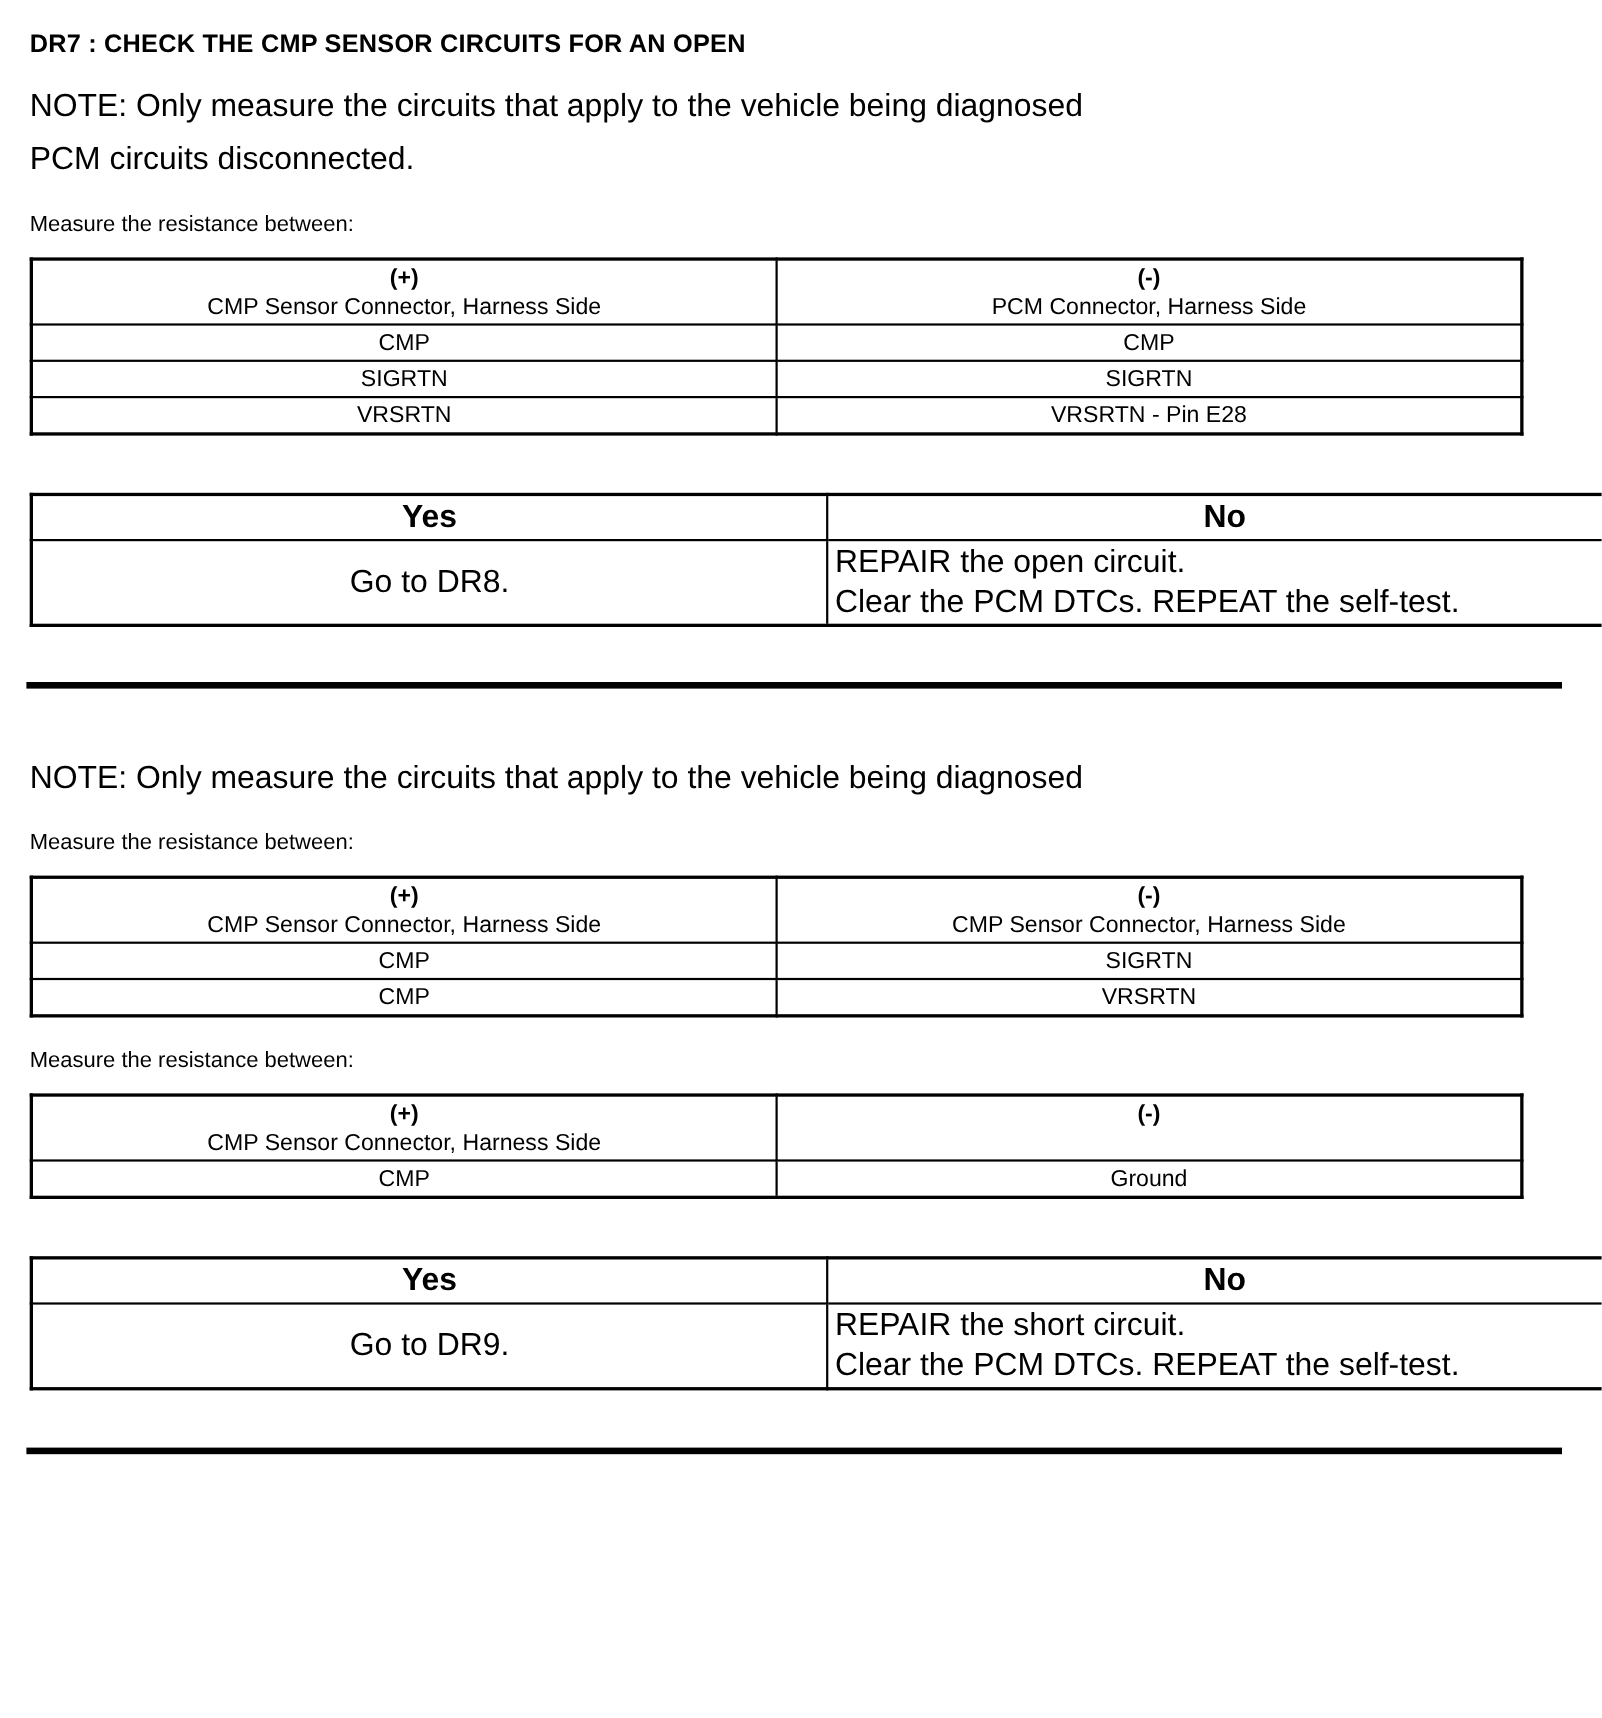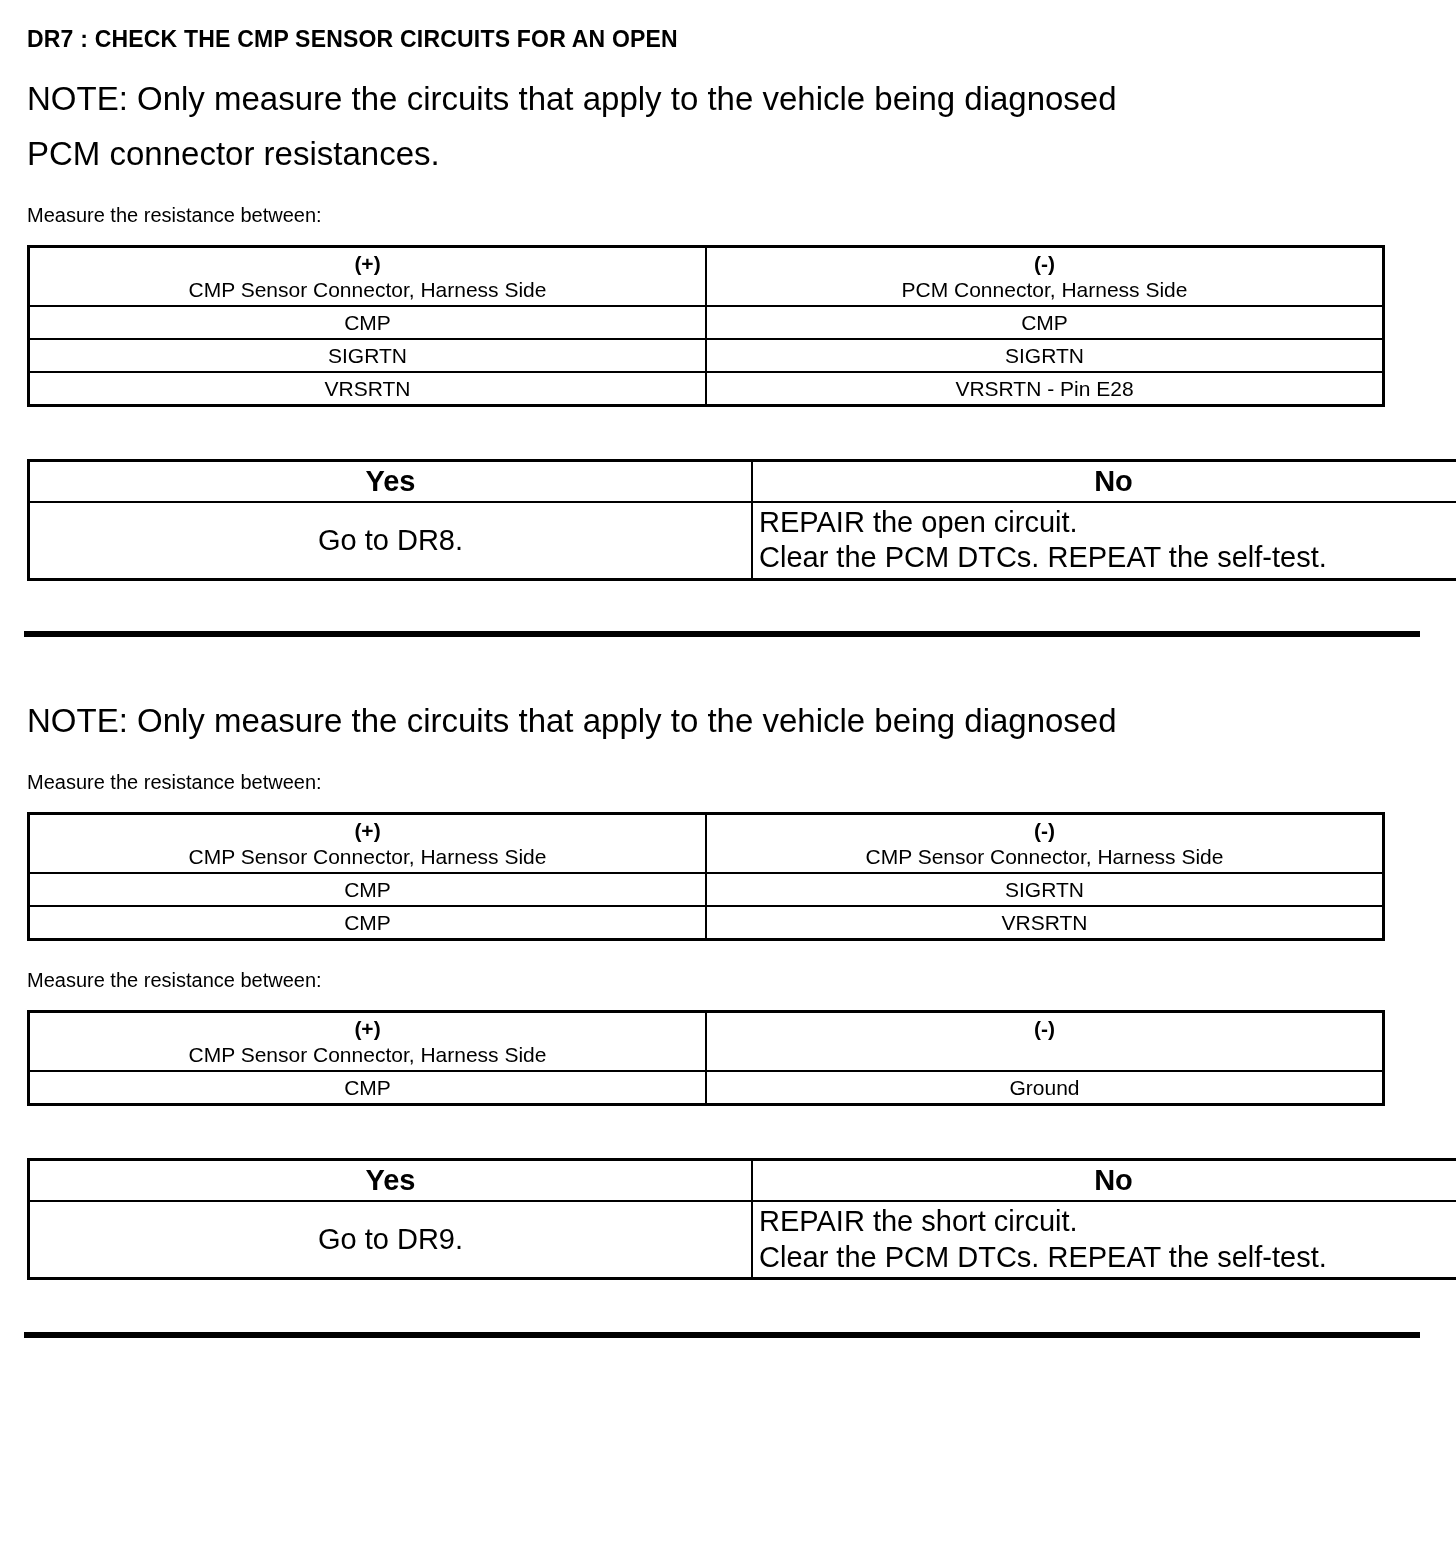--- a/index.html
+++ b/index.html
@@ -16,21 +16,21 @@
     padding: 26px 26px 30px 27px;
     background: #ffffff;
   }
   .section-heading {
     font-size: 23px;
     font-weight: bold;
     margin: 0 0 24px 0;
     letter-spacing: 0.2px;
   }
   .body-text {
-    font-size: 33px;
+    font-size: 29px;
     line-height: 1.35;
     margin: 0 0 10px 0;
   }
   .measure-label {
     font-size: 20px;
     margin: 28px 0 18px 0;
   }
   .question {
     font-size: 29px;
     font-weight: bold;
@@ -108,21 +108,21 @@
 </head>
 <body>
 
 <div class="page">
 
   <section>
 
     <h1 class="section-heading">DR7 : CHECK THE CMP SENSOR CIRCUITS FOR AN OPEN</h1>
 
     <p class="body-text">NOTE: Only measure the circuits that apply to the vehicle being diagnosed</p>
-    <p class="body-text">PCM connector resistances.</p>
+    <p class="body-text">PCM circuits disconnected.</p>
 
     <p class="measure-label">Measure the resistance between:</p>
 
     <table class="measure-table">
       <thead>
         <tr>
           <th>
             <div class="mt-sign">(+)</div>
             <div class="mt-sub">CMP Sensor Connector, Harness Side</div>
           </th>

